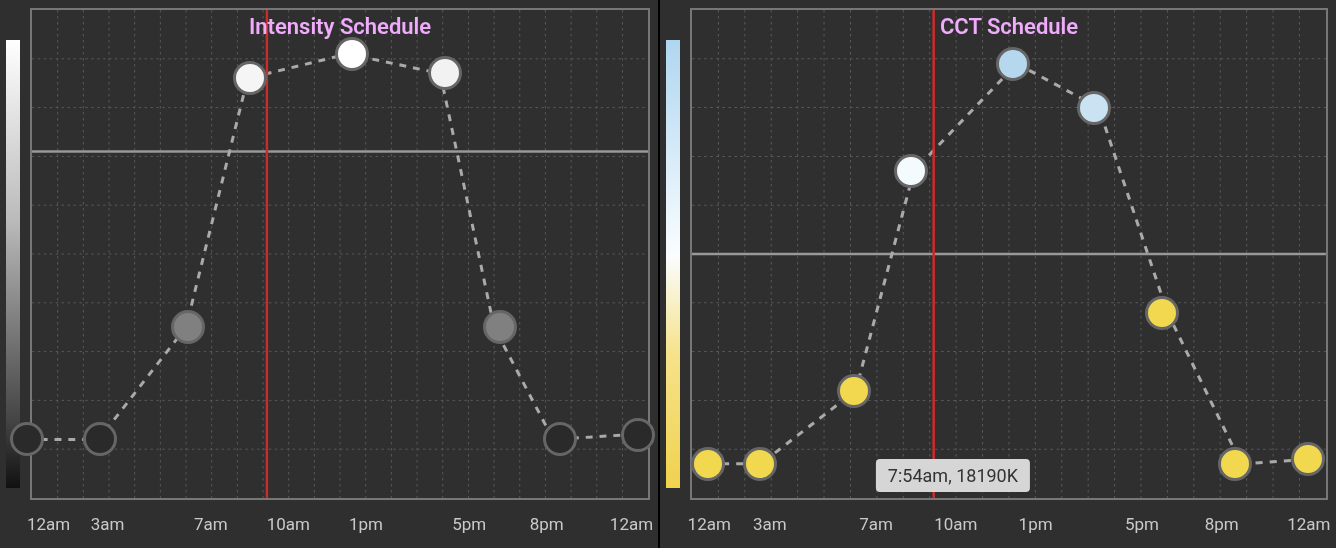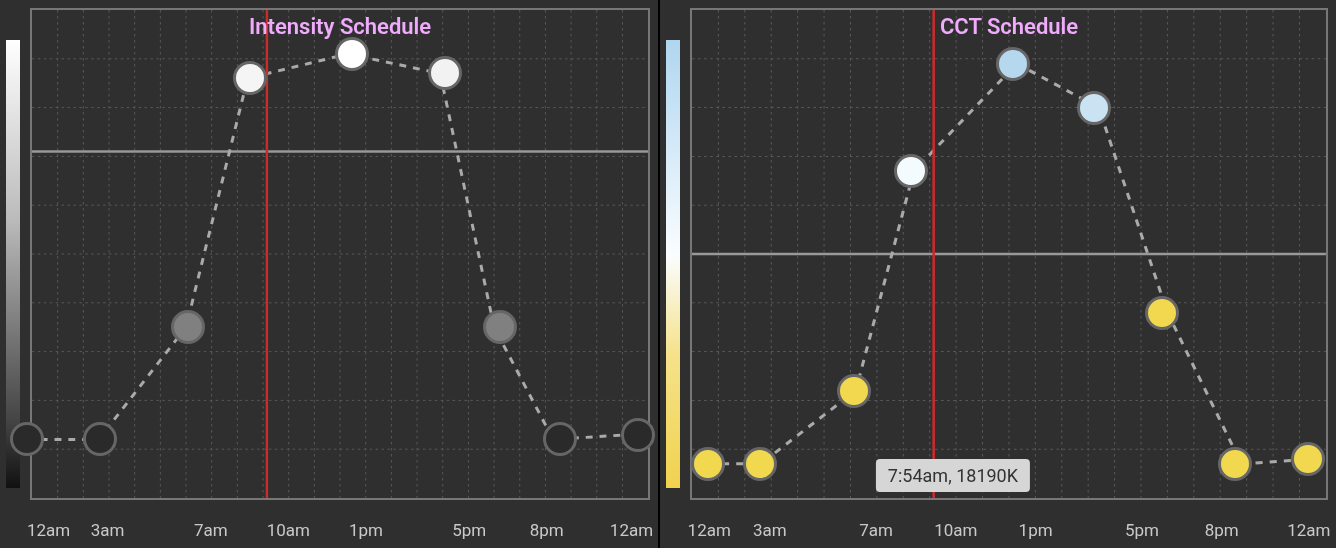--- a/index.html
+++ b/index.html
@@ -44,21 +44,21 @@
       top: 40px;
       bottom: 60px;
       width: 14px;
     }
     .grad-intensity { background: linear-gradient(to bottom, #fff 0%, #bbb 40%, #444 85%, #111 100%); }
     .grad-cct { background: linear-gradient(to bottom, #afd6f0 0%, #fafdff 48%, #f6e28b 70%, #f0d24e 100%); }
     .x-axis {
       position: absolute;
       left: 30px;
       right: 8px;
-      bottom: 8px;
+      bottom: 14px;
       height: 30px;
     }
     .x-tick {
       position: absolute;
       bottom: 0;
       color: #c9c9c9;
       font-size: 17px;
       transform: translateX(-50%);
       white-space: nowrap;
     }

